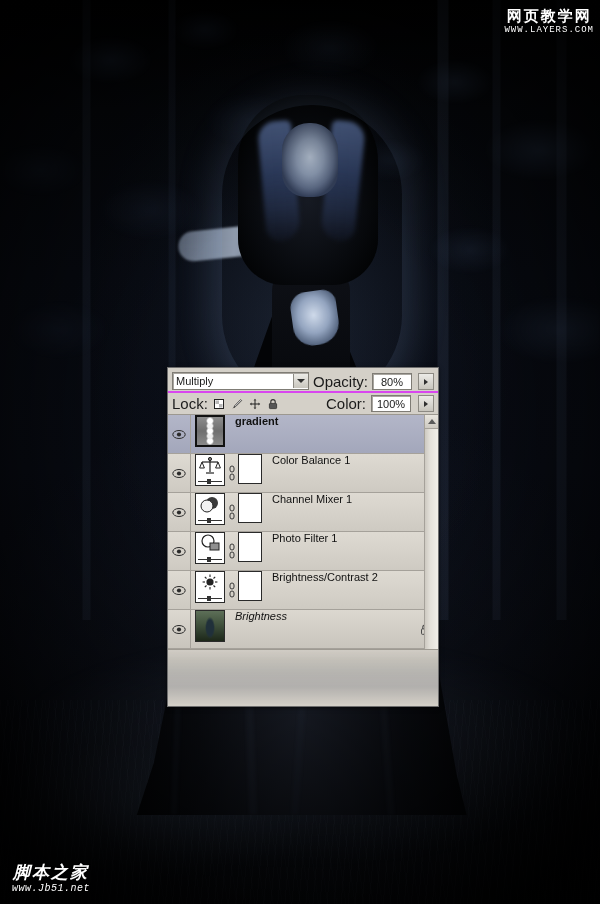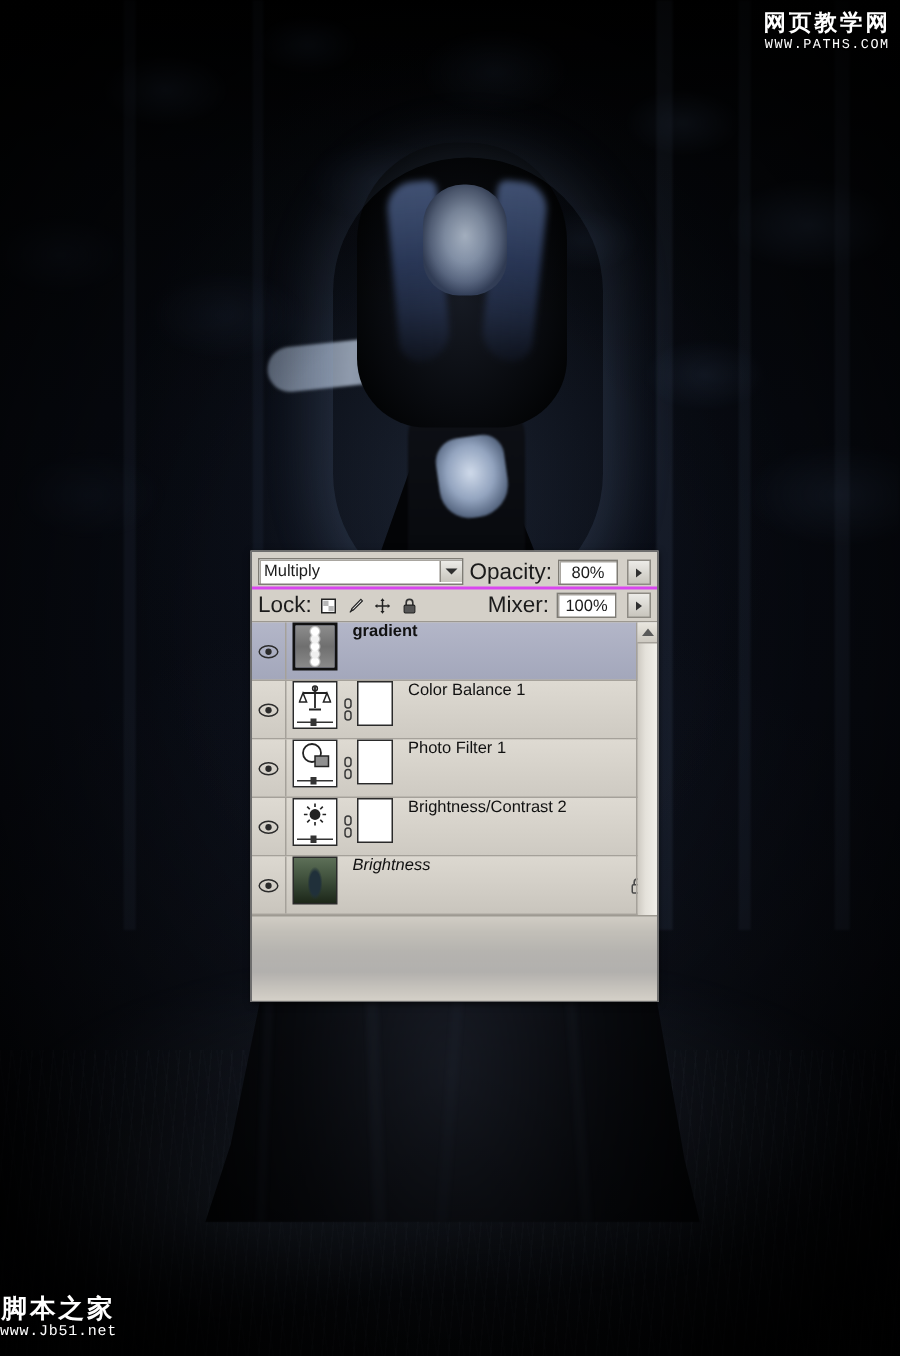--- a/index.html
+++ b/index.html
@@ -145,21 +145,21 @@
     color:#fff;font-weight:bold;letter-spacing:2px;
     text-shadow:1px 1px 0 #000,-1px -1px 0 #000,1px -1px 0 #000,-1px 1px 0 #000;
   }
   .wm-url{
     color:#fff;font-family:"Liberation Mono", monospace;
     text-shadow:1px 1px 0 #000,-1px -1px 0 #000,1px -1px 0 #000,-1px 1px 0 #000;
   }
   #wm-tr{right:6px;top:8px;margin-left:36px;}
   #wm-tr .wm-cn{font-size:15px;}
   #wm-tr .wm-url{font-size:9px;margin-top:3px;letter-spacing:1px;}
-  #wm-bl{left:0;bottom:10px;}
+  #wm-bl{left:12px;bottom:10px;font-style:italic;}
   #wm-bl .wm-cn{font-size:17px;}
   #wm-bl .wm-url{font-size:10px;margin-top:3px;letter-spacing:.5px;}
 
   
   #layers-panel{
     position:absolute;left:167px;top:367px;width:270px;z-index:20;
     font-family:"Liberation Sans", sans-serif;font-size:11px;color:#1b1b1b;
     border:1px solid #6e6e6e;
     background:#d4d0c8;
     box-shadow:0 1px 4px rgba(0,0,0,.6);
@@ -355,21 +355,21 @@
     <div class="hair-r"></div>
     <div class="face"></div>
     <div class="glow-edge"></div>
   </div>
 
   <div class="vignette"></div>
 </div>
 
 <div class="wm" id="wm-tr">
   <div class="wm-cn">网页教学网</div>
-  <div class="wm-url">WWW.PATHS.COM</div>
+  <div class="wm-url">WWW.LAYERS.COM</div>
 </div>
 <div class="wm" id="wm-bl">
   <div class="wm-cn">脚本之家</div>
   <div class="wm-url">www.Jb51.net</div>
 </div>
 
 <div id="layers-panel">
 
 
   <div class="panel-body">
@@ -404,21 +404,21 @@
           <path d="M6 0.8 L7.4 2.6 H4.6 Z M6 11.2 L4.6 9.4 H7.4 Z M0.8 6 L2.6 4.6 V7.4 Z M11.2 6 L9.4 7.4 V4.6 Z" fill="#222"></path>
           <rect x="5.5" y="2.4" width="1" height="7.2" fill="#222"></rect>
           <rect x="2.4" y="5.5" width="7.2" height="1" fill="#222"></rect>
         </svg>
         <svg class="ic" viewBox="0 0 12 12">
           <path d="M3.8 5.5 V3.8 a2.2 2.2 0 0 1 4.4 0 V5.5" fill="none" stroke="#333" stroke-width="1.1"></path>
           <rect x="2.4" y="5.4" width="7.2" height="5.2" rx="0.8" fill="#555" stroke="#222" stroke-width="0.7"></rect>
         </svg>
       </span>
       <span style="flex:1"></span>
-      <span class="fieldlabel">Mixer:</span>
+      <span class="fieldlabel">Color:</span>
       <span class="numbox">100%</span>
       <span class="spinner">
           <i></i>
         </span>
     </div>
 
     <div class="layerlist">
 
       <div class="layer selected">
         <div class="eyecell">
@@ -454,20 +454,43 @@
         <div class="link">
           <svg width="8" height="16" viewBox="0 0 8 16">
             <rect x="2" y="1" width="4" height="6" rx="2" fill="none" stroke="#3a3a3a" stroke-width="1"></rect>
             <rect x="2" y="9" width="4" height="6" rx="2" fill="none" stroke="#3a3a3a" stroke-width="1"></rect>
           </svg>
         </div>
         <div class="maskthumb"></div>
         <div class="layername">Color Balance 1</div>
       </div>
 
+      <div class="layer">
+        <div class="eyecell">
+          <svg width="14" height="11" viewBox="0 0 14 11">
+            <ellipse cx="7" cy="5.5" rx="6.2" ry="4" fill="none" stroke="#2b2b2b" stroke-width="1"></ellipse>
+            <circle cx="7" cy="5.5" r="2.1" fill="#2b2b2b"></circle>
+          </svg>
+        </div>
+        <div class="adjicon">
+          <svg width="22" height="20" viewBox="0 0 22 20">
+            <circle cx="13" cy="8" r="6" fill="#3a3a3a"></circle>
+            <circle cx="8" cy="11" r="6" fill="#f2f2f2" stroke="#222" stroke-width="1"></circle>
+          </svg>
+          <span class="adjslider"></span>
+        </div>
+        <div class="link">
+          <svg width="8" height="16" viewBox="0 0 8 16">
+            <rect x="2" y="1" width="4" height="6" rx="2" fill="none" stroke="#3a3a3a" stroke-width="1"></rect>
+            <rect x="2" y="9" width="4" height="6" rx="2" fill="none" stroke="#3a3a3a" stroke-width="1"></rect>
+          </svg>
+        </div>
+        <div class="maskthumb"></div>
+        <div class="layername">Channel Mixer 1</div>
+      </div>
 
       <div class="layer">
         <div class="eyecell">
           <svg width="14" height="11" viewBox="0 0 14 11">
             <ellipse cx="7" cy="5.5" rx="6.2" ry="4" fill="none" stroke="#2b2b2b" stroke-width="1"></ellipse>
             <circle cx="7" cy="5.5" r="2.1" fill="#2b2b2b"></circle>
           </svg>
         </div>
         <div class="adjicon">
           <svg width="22" height="20" viewBox="0 0 22 20">

